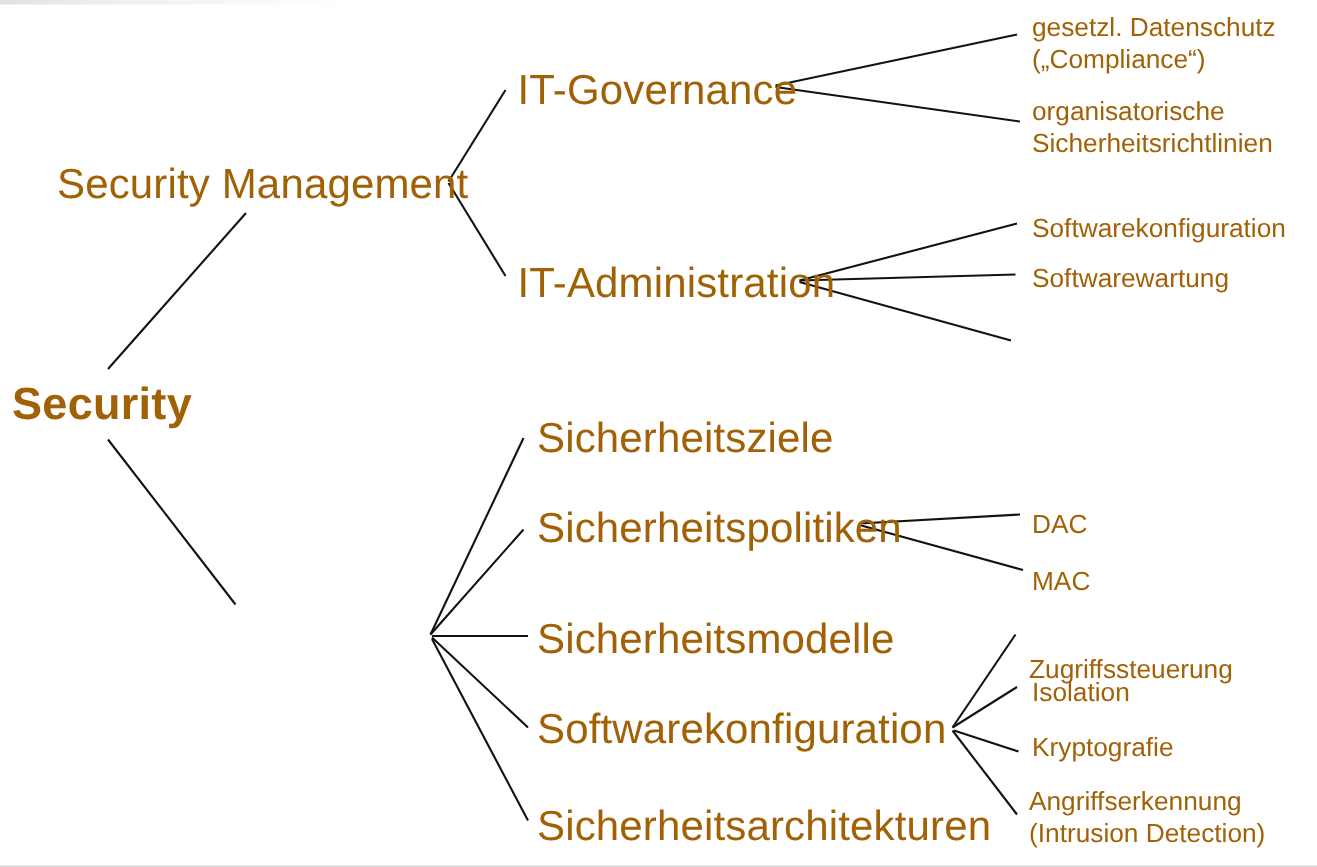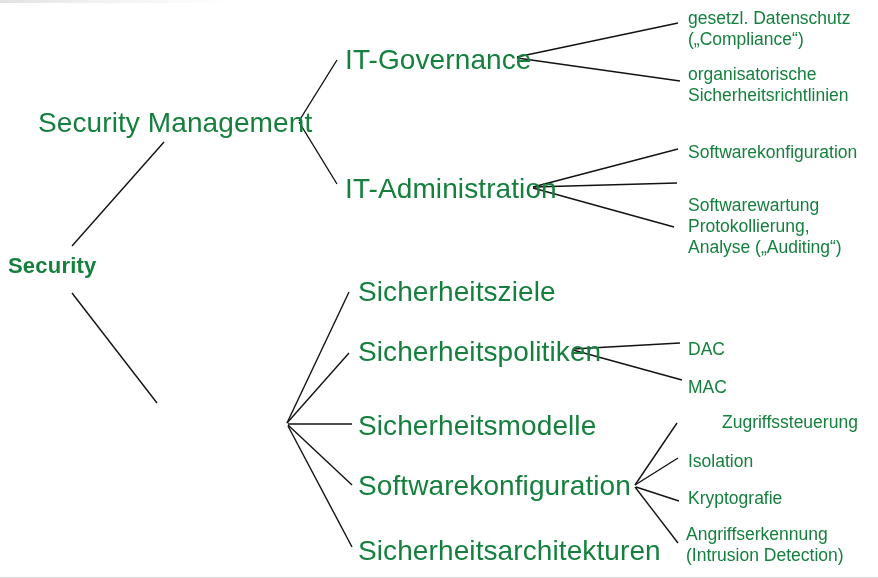--- a/index.html
+++ b/index.html
@@ -11,23 +11,23 @@
     color:#000;
     overflow:hidden;
     border-bottom:1px solid #d9d9d9;
     box-sizing:border-box;
   }
   .edges{position:absolute;left:0;top:0;width:878px;height:578px;}
   .edges line{stroke:#121212;stroke-width:1.4;fill:none;}
   .node{
     position:absolute;
     white-space:pre-line;
-    color:#15803d;
+    color:#a16207;
   }
-  .root{font-size:22px;font-weight:bold;line-height:1;letter-spacing:0.2px;}
+  .root{font-size:30px;font-weight:bold;line-height:1;letter-spacing:0.2px;}
   .mid{font-size:28px;line-height:1;letter-spacing:0.1px;}
   .leaf{font-size:17.5px;line-height:21px;}
   .artifact{
     position:absolute;left:0;top:0;width:232px;height:3px;
     background:linear-gradient(to right,#c9c9cd 0%,#e3e3e6 35%,#ffffff 100%);
     opacity:.55;
   }
 </style>
 </head>
 <body>
@@ -63,31 +63,29 @@
 
   <div class="node mid" style="left:38px;top:109px;">Security Management</div>
   <div class="node mid" style="left:345px;top:46px;">IT-Governance</div>
   <div class="node mid" style="left:345px;top:175px;">IT-Administration</div>
 
   <div class="node leaf" style="left:688px;top:8px;">gesetzl. Datenschutz
 („Compliance“)</div>
   <div class="node leaf" style="left:688px;top:64px;">organisatorische
 Sicherheitsrichtlinien</div>
   <div class="node leaf" style="left:688px;top:142px;">Softwarekonfiguration</div>
-  <div class="node leaf" style="left:688px;top:175px;margin-top:20px;">Softwarewartung</div>
-  <div class="node leaf" style="left:688px;top:216px;">Protokollierung,
-Analyse („Auditing“)</div>
+  <div class="node leaf" style="left:688px;top:175px;">Softwarewartung</div>
 
   <div class="node mid" style="left:358px;top:278px;">Sicherheitsziele</div>
   <div class="node mid" style="left:358px;top:338px;">Sicherheitspolitiken</div>
   <div class="node mid" style="left:358px;top:412px;">Sicherheitsmodelle</div>
   <div class="node mid" style="left:358px;top:472px;">Softwarekonfiguration</div>
   <div class="node mid" style="left:358px;top:537px;">Sicherheitsarchitekturen</div>
 
   <div class="node leaf" style="left:688px;top:339px;">DAC</div>
   <div class="node leaf" style="left:688px;top:377px;">MAC</div>
-  <div class="node leaf" style="left:686px;top:412px;margin-left:36px;">Zugriffssteuerung</div>
+  <div class="node leaf" style="left:686px;top:436px;">Zugriffssteuerung</div>
   <div class="node leaf" style="left:688px;top:451px;">Isolation</div>
   <div class="node leaf" style="left:688px;top:488px;text-align:right;">Kryptografie</div>
   <div class="node leaf" style="left:686px;top:524px;">Angriffserkennung
 (Intrusion Detection)</div>
 
 </div>
 
 </body></html>

